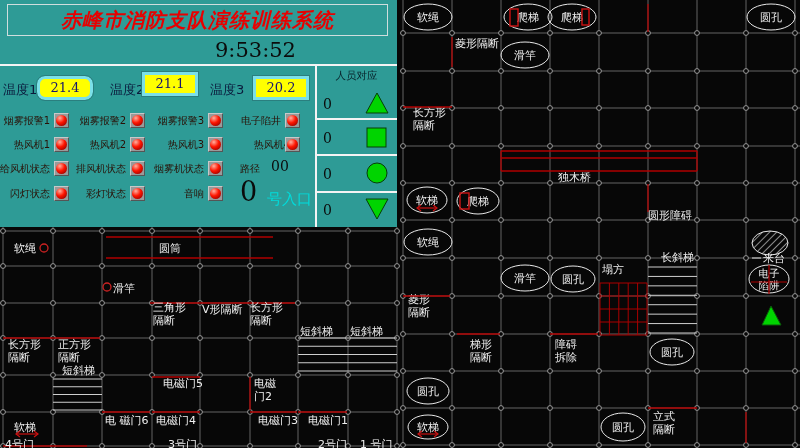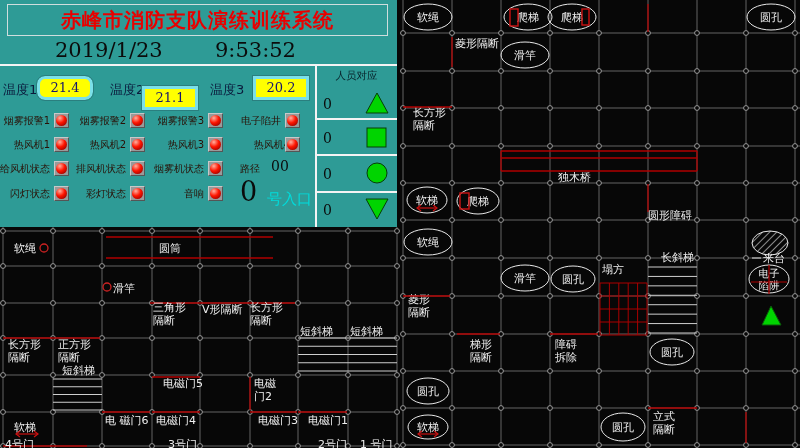--- a/index.html
+++ b/index.html
@@ -1,20 +1,20 @@
 <!DOCTYPE html>
 <html><head>
 <meta charset="utf-8">
 <style>
   html,body{margin:0;padding:0;background:#070707;width:800px;height:448px;overflow:hidden;
     font-family:"DejaVu Sans",sans-serif;}
   .abs{position:absolute;}
   #stage{position:relative;width:800px;height:448px;background:#070707;}
   #panel{position:absolute;left:0;top:0;width:397px;height:227px;background:#2e9b96;}
-  #titlebox{position:absolute;left:7px;top:4px;width:379px;height:30px;border:1px solid #cfdede;}
+  #titlebox{position:absolute;left:7px;top:4px;width:379px;height:30px;border:1px solid #cfdede;font-style:italic;}
   #title{width:100%;text-align:center;line-height:30px;font-size:20px;font-weight:bold;
     color:#e80000;font-family:"DejaVu Serif",serif;letter-spacing:1px;}
   .datetxt{font-family:"DejaVu Serif",serif;font-size:21px;color:#0b0b0b;}
   .wline{background:#f4f4f4;}
   .tlabel{font-size:13px;color:#0a1a3c;}
   .tbox{width:50px;height:18px;background:#ffff00;border:3px solid #7be0e8;outline:1px solid #2a7f7f;
     text-align:center;line-height:18px;font-family:"DejaVu Serif",serif;font-size:13px;color:#16166e;}
   .slabel{font-size:10px;color:#2a1006;height:14px;line-height:14px;text-align:right;}
   .ledbox{width:13px;height:13px;background:#9a9a9a;border-top:1px solid #c8c8c8;border-left:1px solid #c8c8c8;
     border-right:1px solid #555;border-bottom:1px solid #555;display:flex;align-items:center;justify-content:center;}
@@ -454,29 +454,28 @@
       <text x="5" y="221" fill="#f0f0f0" font-size="11">4号门</text>
       <text x="168" y="221" fill="#f0f0f0" font-size="11">3号门</text>
       <text x="318" y="221" fill="#f0f0f0" font-size="11">2号门</text>
       <text x="360" y="221" fill="#f0f0f0" font-size="11">1 号门</text>
     </svg>
 
   <div id="panel">
     <div id="titlebox">
       <div id="title">赤峰市消防支队演练训练系统</div>
     </div>
-    <div class="abs datetxt" style="left:55px;top:38px;">2019/1/23</div>
     <div class="abs datetxt" style="left:215px;top:38px;">9:53:52</div>
     <div class="abs wline" style="left:0;top:64px;width:397px;height:2px;"></div>
     <div class="abs wline" style="left:315px;top:64px;width:2px;height:163px;"></div>
     <div id="temps" class="abs" style="left:0;top:0;width:315px;height:227px;">
         <div class="abs tlabel" style="left: 3px; top: 81px;">温度1</div>
         <div class="abs tbox" style="left: 37px; top: 76px; border-radius: 8px;">21.4</div>
         <div class="abs tlabel" style="left: 110px; top: 81px;">温度2</div>
-        <div class="abs tbox" style="left: 142px; top: 86px;">21.1</div>
+        <div class="abs tbox" style="left: 142px; top: 72px;">21.1</div>
         <div class="abs tlabel" style="left: 210px; top: 81px;">温度3</div>
         <div class="abs tbox" style="left: 253px; top: 76px;">20.2</div>
       </div>
     <div id="statusArea" class="abs" style="left:0;top:0;width:315px;height:227px;">
         <div class="abs slabel" style="left: -34px; top: 114px; width: 84px;">烟雾报警1</div>
         <div class="abs ledbox" style="left: 54px; top: 113px;">
           <div class="abs ball" style="position: static;"></div>
         </div>
         <div class="abs slabel" style="left: 42px; top: 114px; width: 84px;">烟雾报警2</div>
         <div class="abs ledbox" style="left: 130px; top: 113px;">

